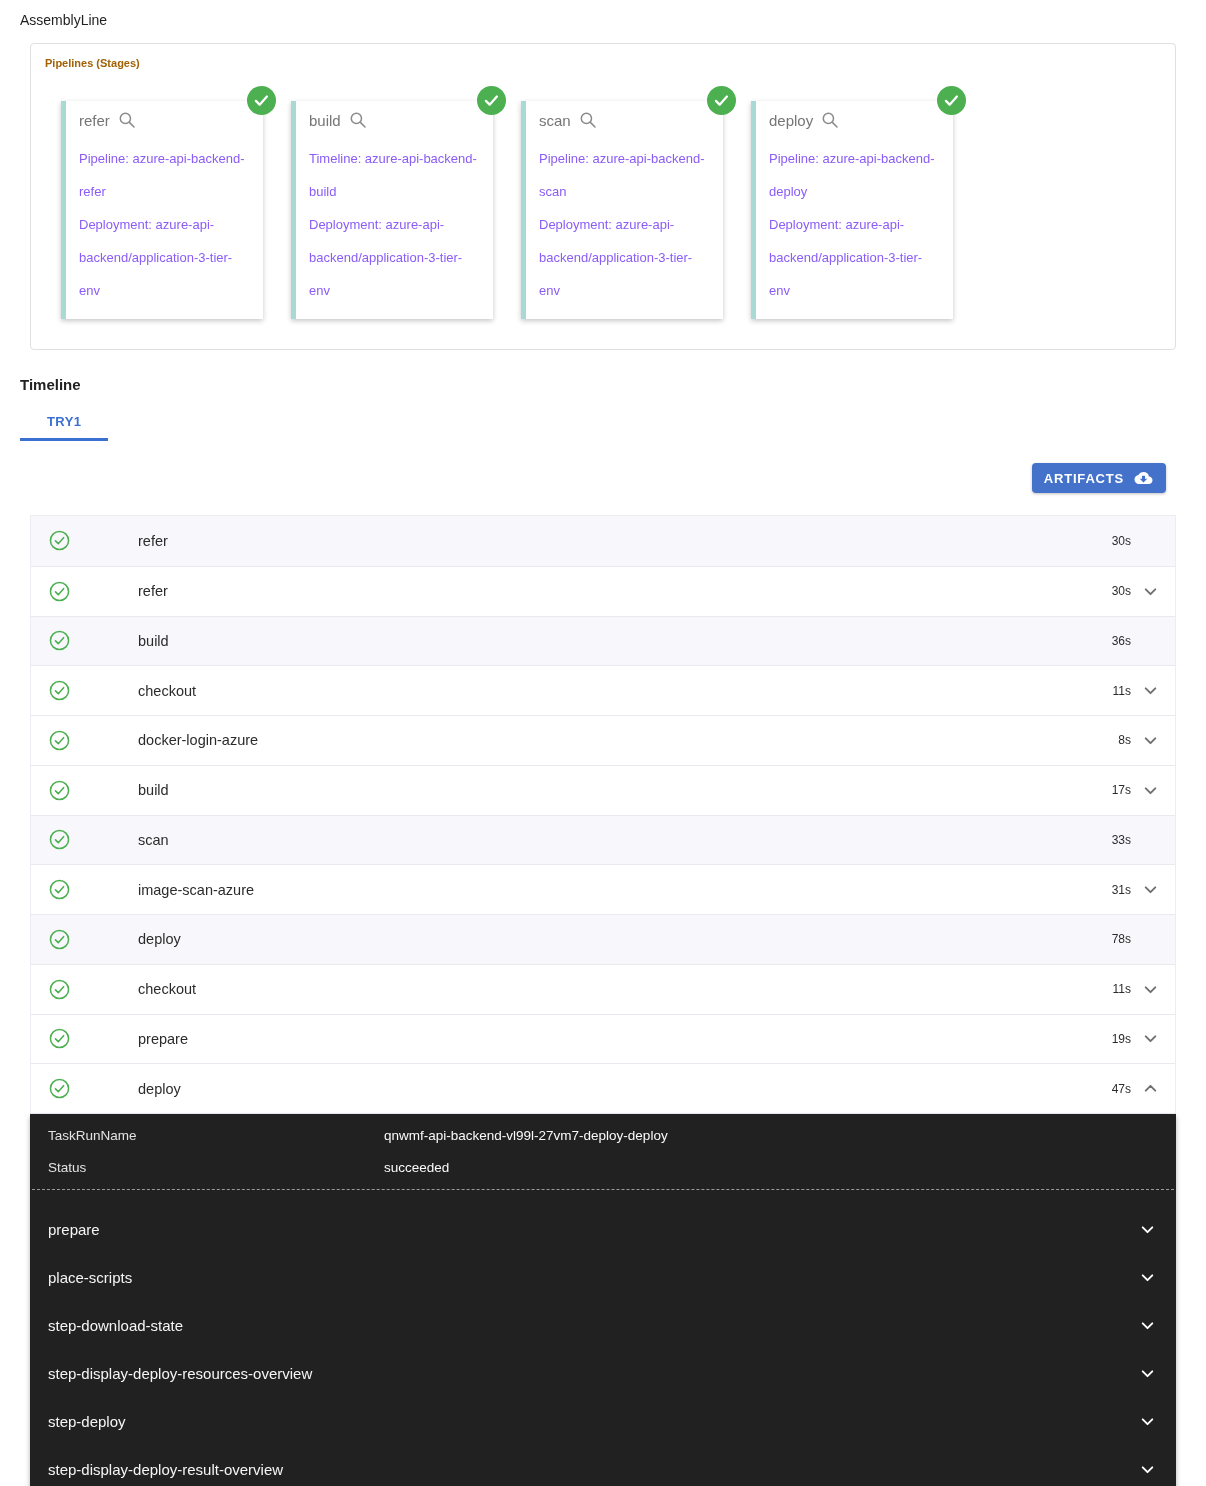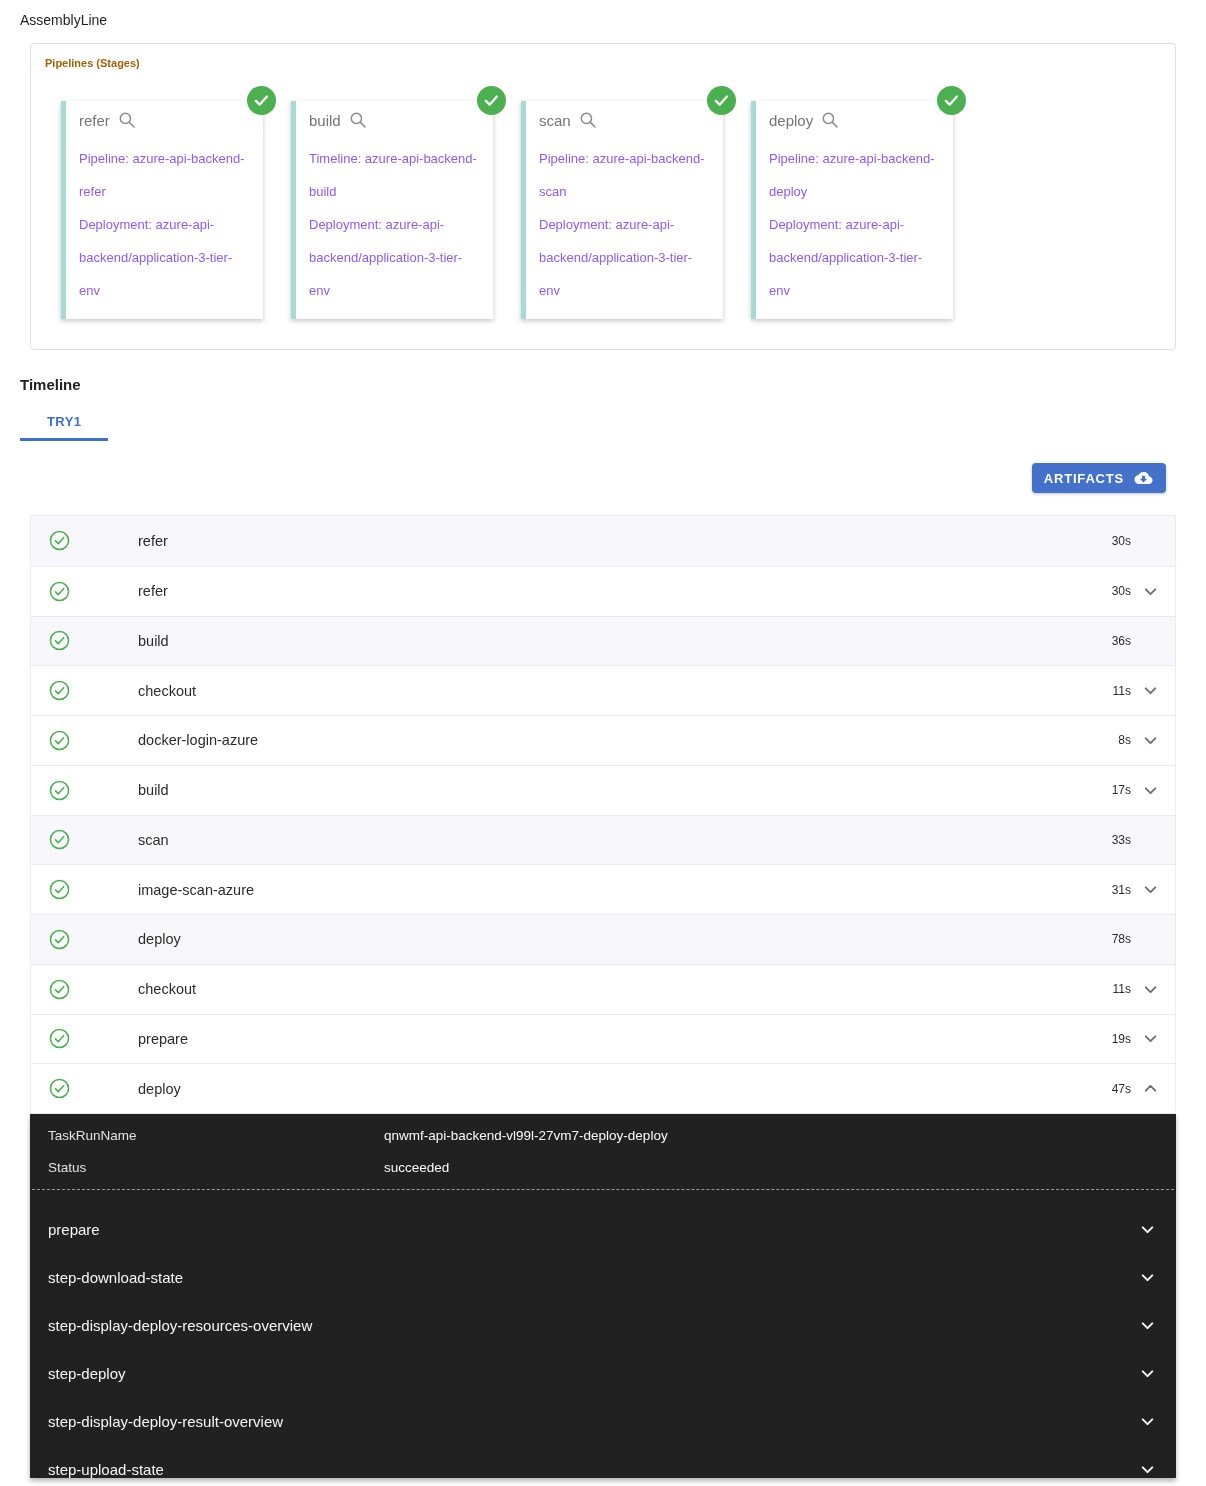--- a/index.html
+++ b/index.html
@@ -433,20 +433,28 @@
 
     <div class="dstep">
       <span class="dstep-name">prepare</span>
       <span class="row-chevron">
         <svg class="ic" width="17" height="17">
           <use href="#icon-chevron"></use>
         </svg>
       </span>
     </div>
 
+    <div class="dstep">
+      <span class="dstep-name">place-scripts</span>
+      <span class="row-chevron">
+        <svg class="ic" width="17" height="17">
+          <use href="#icon-chevron"></use>
+        </svg>
+      </span>
+    </div>
 
     <div class="dstep">
       <span class="dstep-name">step-download-state</span>
       <span class="row-chevron">
         <svg class="ic" width="17" height="17">
           <use href="#icon-chevron"></use>
         </svg>
       </span>
     </div>
 

